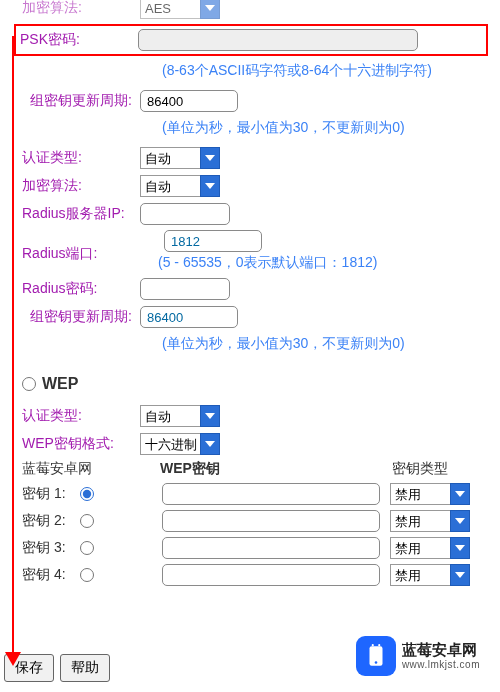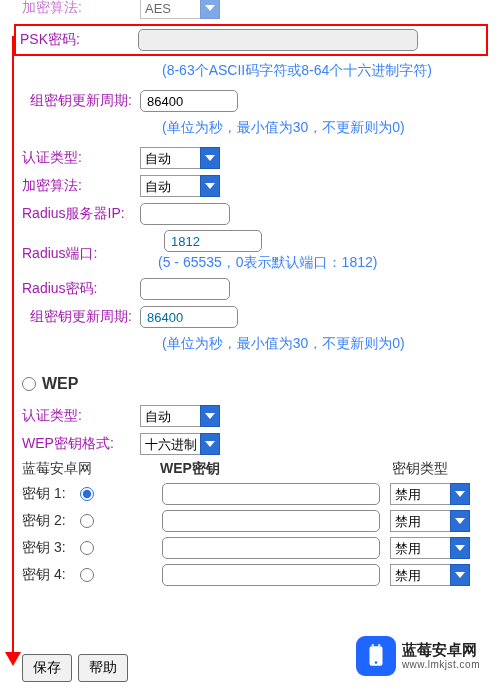--- a/index.html
+++ b/index.html
@@ -99,21 +99,21 @@
     left: 5px;
     top: 652px;
     width: 0; height: 0;
     border-left: 8px solid transparent;
     border-right: 8px solid transparent;
     border-top: 14px solid #ff0000;
     z-index: 5;
   }
   .footer-buttons {
     position: absolute;
-    left: 22px;
+    left: 4px;
     bottom: 10px;
     display: flex;
     gap: 6px;
   }
   .btn {
     padding: 4px 10px;
     font-size: 14px;
     border: 1px solid #666;
     border-radius: 3px;
     background: #f1f1f1;

